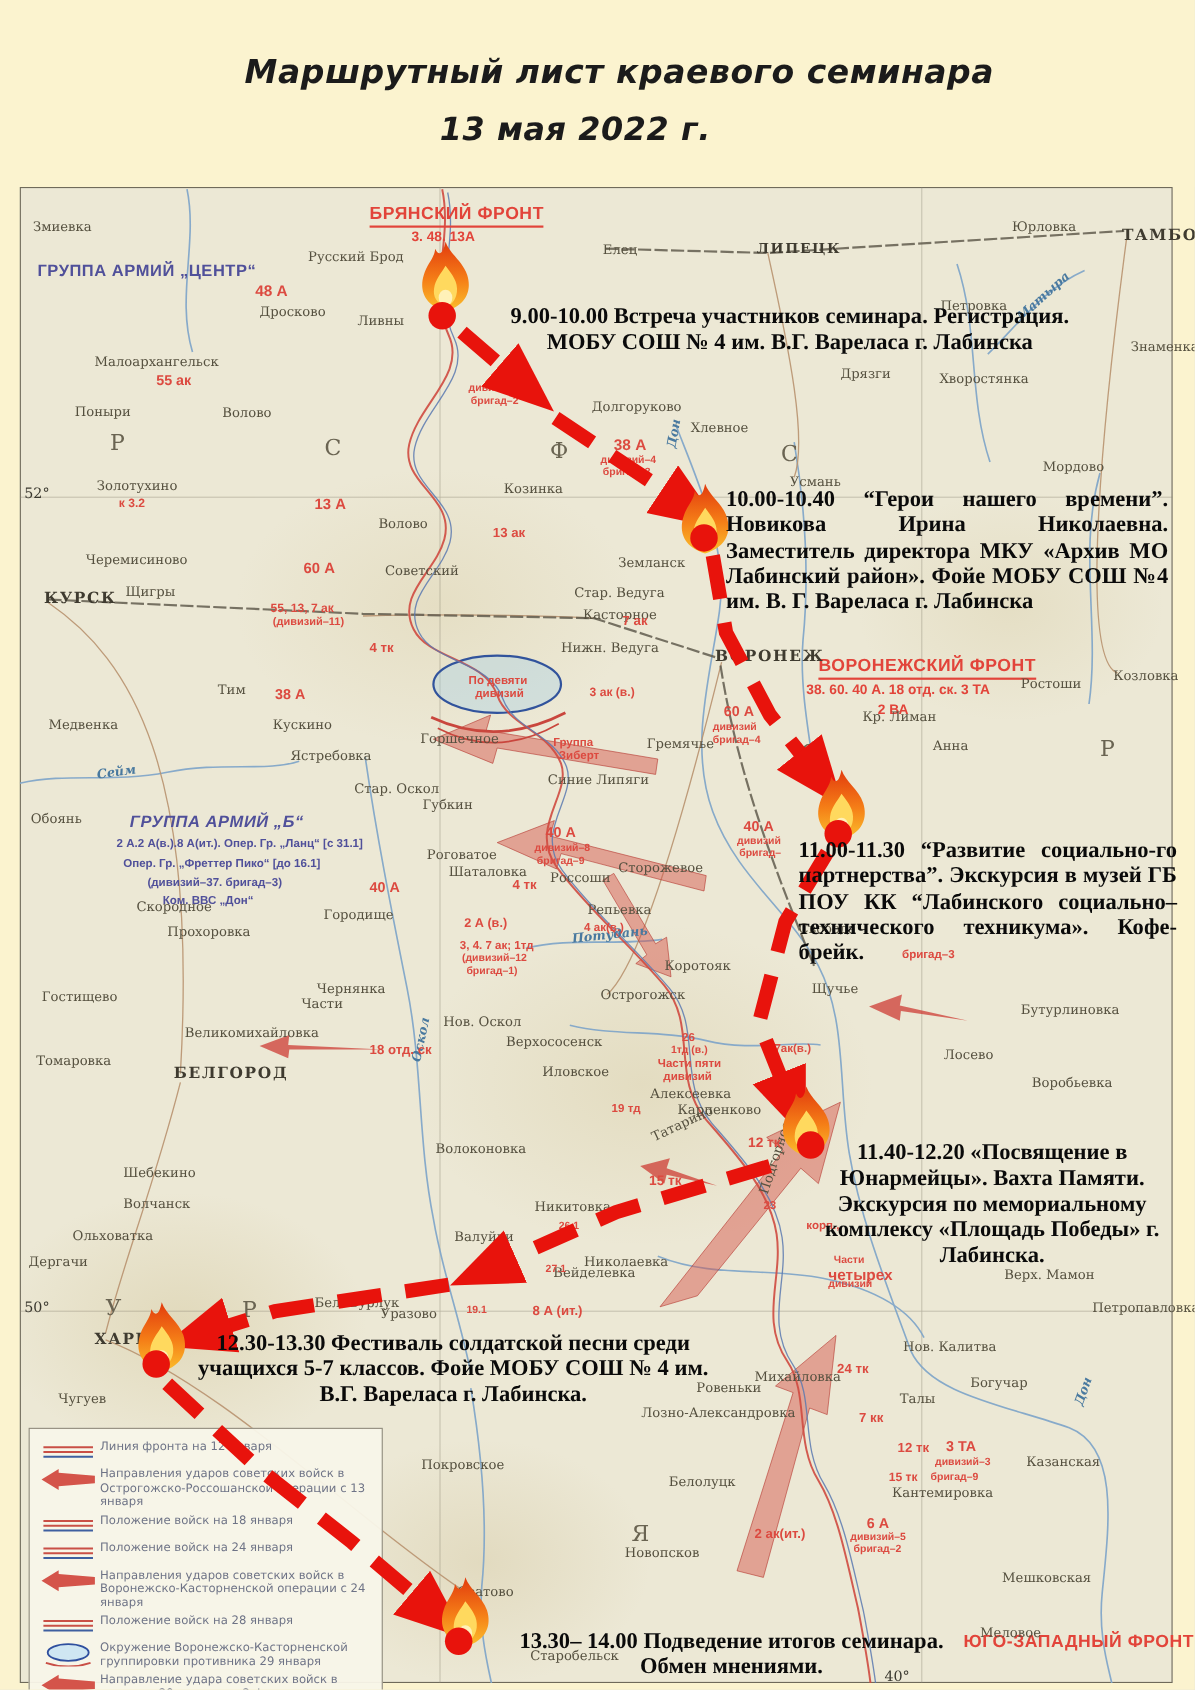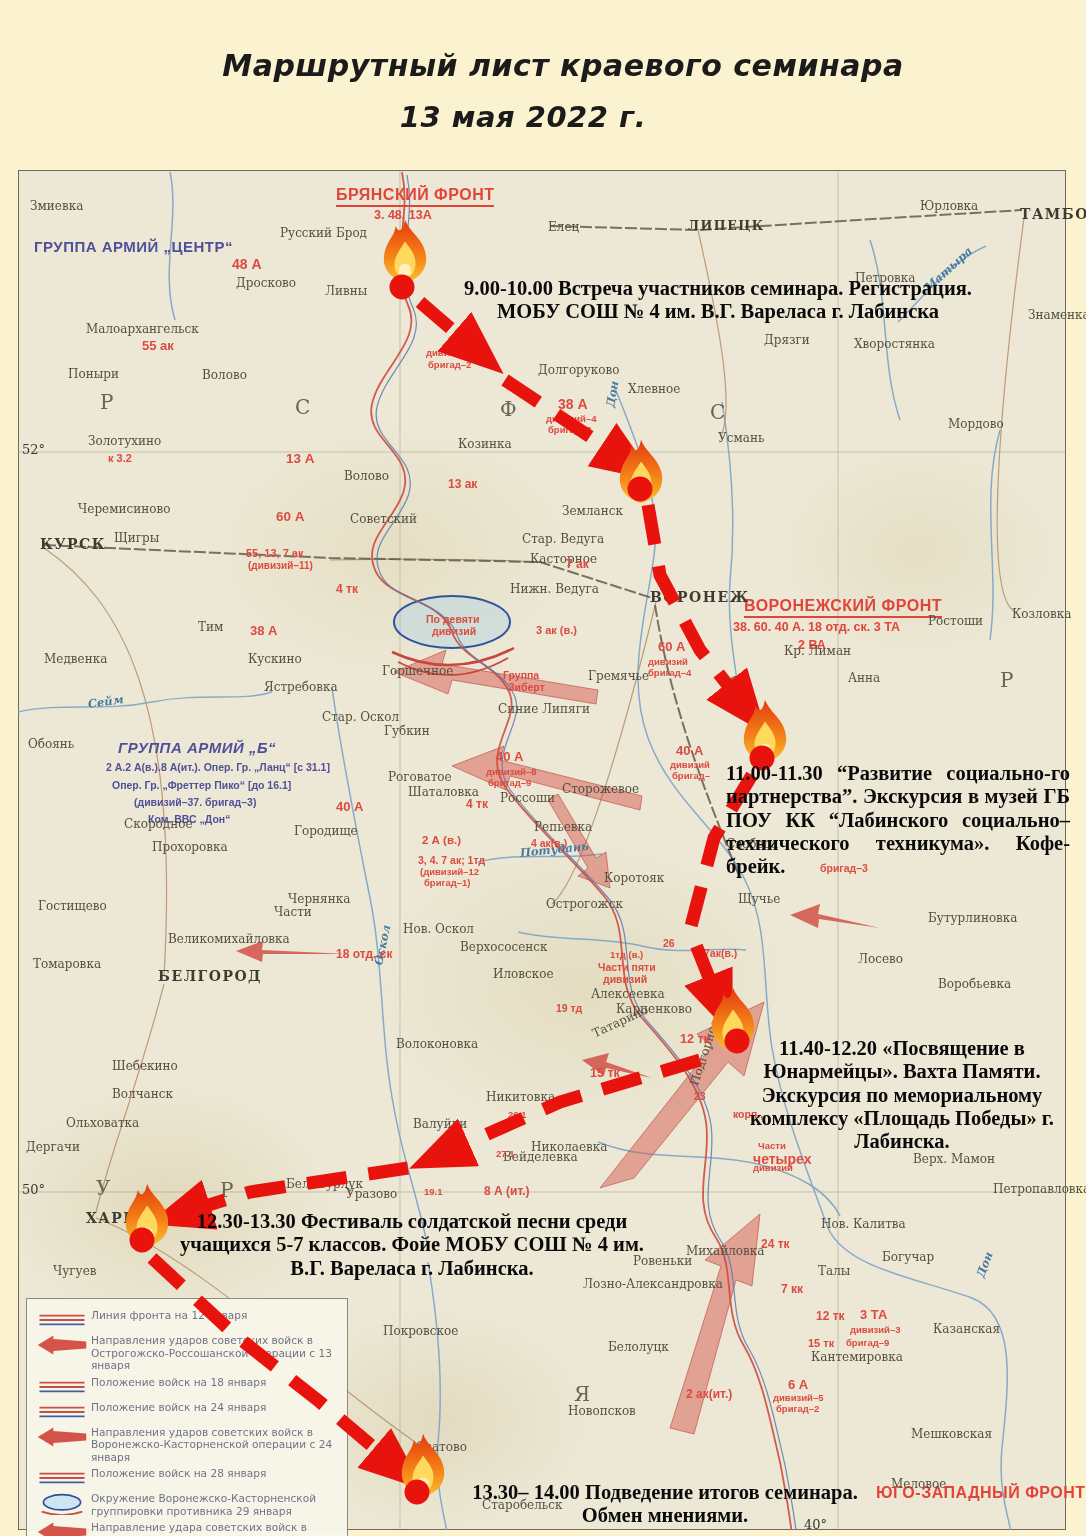--- a/index.html
+++ b/index.html
@@ -318,21 +318,21 @@
     <div class="lbl k-r" style="left: 672px; top: 770px; font-size: 9.5px;">бригад–</div>
     <div class="lbl k-r" style="left: 466px; top: 797px; font-size: 12px;">4 тк</div>
     <div class="lbl k-r" style="left: 336px; top: 799px; font-size: 13px;">40 А</div>
     <div class="lbl k-r" style="left: 422px; top: 834px; font-size: 11.5px;">2 А (в.)</div>
     <div class="lbl k-r" style="left: 531px; top: 837px; font-size: 10.5px;">4 ак(в.)</div>
     <div class="lbl k-r" style="left: 418px; top: 854px; font-size: 10.5px;">3, 4. 7 ак; 1тд</div>
     <div class="lbl k-r" style="left: 420px; top: 866px; font-size: 9.5px;">(дивизий–12</div>
     <div class="lbl k-r" style="left: 424px; top: 877px; font-size: 9.5px;">бригад–1)</div>
     <div class="lbl k-r" style="left: 820px; top: 862px; font-size: 10.5px;">бригад–3</div>
     <div class="lbl k-r" style="left: 336px; top: 947px; font-size: 12px;">18 отд. ск</div>
-    <div class="lbl k-r" style="left: 620px; top: 937px; font-size: 10.5px; padding-left: 43px;">26</div>
+    <div class="lbl k-r" style="left: 620px; top: 937px; font-size: 10.5px;">26</div>
     <div class="lbl k-r" style="left: 610px; top: 949px; font-size: 9.5px;">1тд (в.)</div>
     <div class="lbl k-r" style="left: 598px; top: 961px; font-size: 10.5px;">Части пяти</div>
     <div class="lbl k-r" style="left: 603px; top: 973px; font-size: 10.5px;">дивизий</div>
     <div class="lbl k-r" style="left: 704px; top: 947px; font-size: 10.5px;">7ак(в.)</div>
     <div class="lbl k-r" style="left: 556px; top: 1002px; font-size: 10.5px;">19 тд</div>
     <div class="lbl k-r" style="left: 590px; top: 1066px; font-size: 12.5px;">15 тк</div>
     <div class="lbl k-r" style="left: 680px; top: 1032px; font-size: 12.5px;">12 тк</div>
     <div class="lbl k-r" style="left: 694px; top: 1090px; font-size: 10.5px;">23</div>
     <div class="lbl k-r" style="left: 733px; top: 1108px; font-size: 10.5px;">корп.,</div>
     <div class="lbl k-r" style="left: 758px; top: 1140px; font-size: 9.5px;">Части</div>
@@ -459,20 +459,21 @@
 <div id="stops">
     <div class="flame" style="left: 378px; top: 218px;"><svg viewBox="0 0 52 64">
         <use href="#flame-shape"></use>
       </svg></div>
     <div class="dot" style="left: 402px; top: 287px;"></div>
     <div class="stop-text" style="left: 440px; top: 277px; width: 556px; text-align: center;">9.00-10.00 Встреча участников семинара. Регистрация. МОБУ СОШ № 4 им. В.Г. Вареласа г. Лабинска</div>
     <div class="flame" style="left: 614px; top: 438px;"><svg viewBox="0 0 52 64">
         <use href="#flame-shape"></use>
       </svg></div>
     <div class="dot" style="left: 640px; top: 489px;"></div>
+    <div class="stop-text" style="left: 660px; top: 443px; width: 402px; text-align: justify;">10.00-10.40 “Герои нашего времени”. Новикова Ирина Николаевна. Заместитель директора МКУ «Архив МО Лабинский район». Фойе МОБУ СОШ №4 им. В. Г. Вареласа г. Лабинска</div>
     <div class="flame" style="left: 738px; top: 698px;"><svg viewBox="0 0 52 64">
         <use href="#flame-shape"></use>
       </svg></div>
     <div class="dot" style="left: 762px; top: 758px;"></div>
     <div class="stop-text" style="left: 726px; top: 762px; width: 344px; text-align: justify;">11.00-11.30 “Развитие социально-го партнерства”. Экскурсия в музей ГБ ПОУ КК “Лабинского социально–технического техникума». Кофе-брейк.</div>
     <div class="flame" style="left: 706px; top: 986px;"><svg viewBox="0 0 52 64">
         <use href="#flame-shape"></use>
       </svg></div>
     <div class="dot" style="left: 737px; top: 1041px;"></div>
     <div class="stop-text" style="left: 737px; top: 1037px; width: 330px; text-align: center;">11.40-12.20  «Посвящение в Юнармейцы». Вахта Памяти. Экскурсия по мемориальному комплексу «Площадь Победы» г. Лабинска.</div>

